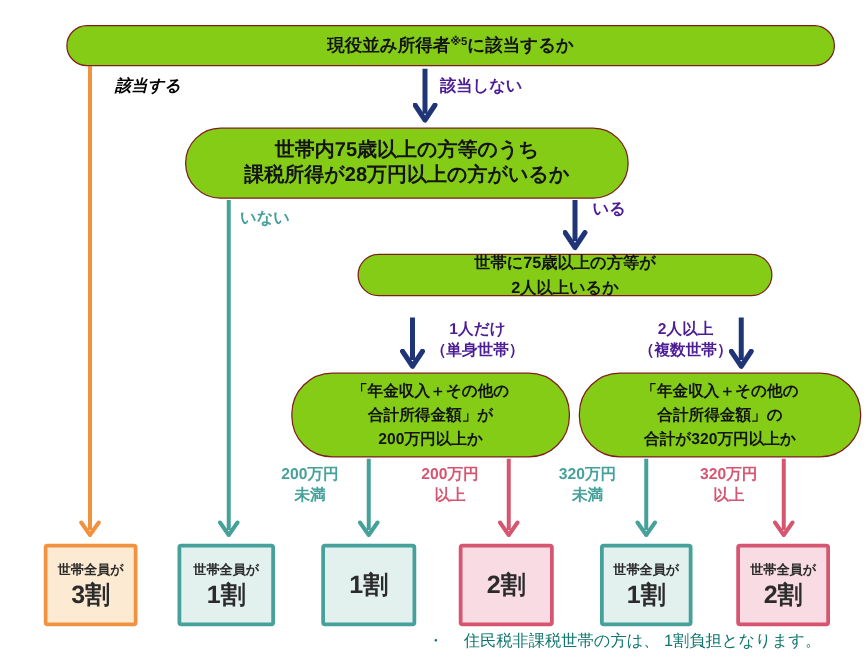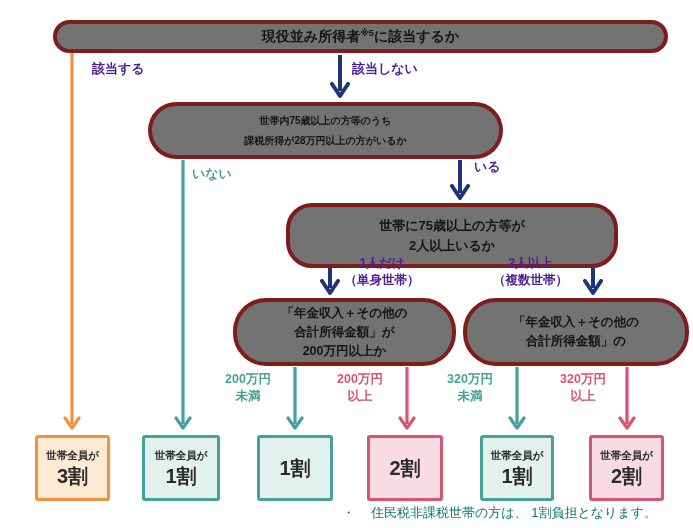--- a/index.html
+++ b/index.html
@@ -1,40 +1,40 @@
 <!DOCTYPE html>
 <html><head>
 <meta charset="utf-8">
 <style>
   html,body{margin:0;padding:0;background:#ffffff;}
   body{font-family:"Liberation Sans","DejaVu Sans",sans-serif;}
   #stage{position:relative;width:693px;height:528px;background:#ffffff;overflow:hidden;}
   #arrows{position:absolute;left:0;top:0;z-index:1;}
 
   
-  .node{position:absolute;z-index:2;box-sizing:border-box;background:#737373;border:4px solid #7f1d1d;
+  .node{position:absolute;z-index:2;box-sizing:border-box;background:#84cc16;border:1px solid #7f1d1d;
         display:flex;flex-direction:column;align-items:center;justify-content:center;
         color:#141414;font-weight:bold;text-align:center;}
   #q1{left:53px;top:20px;width:615px;height:33px;border-radius:17px;font-size:14px;}
-  #q2{left:148px;top:102px;width:355px;height:57px;border-radius:29px;font-size:10px;line-height:20px;}
-  #q3{left:286px;top:203px;width:332px;height:65px;border-radius:26px;font-size:13px;line-height:20px;}
+  #q2{left:148px;top:102px;width:355px;height:57px;border-radius:29px;font-size:16px;line-height:20px;}
+  #q3{left:286px;top:203px;width:332px;height:34px;border-radius:26px;font-size:13px;line-height:20px;}
   #q4{left:233px;top:298px;width:223px;height:68px;border-radius:33px;font-size:12.5px;line-height:19px;}
   #q5{left:463px;top:298px;width:226px;height:68px;border-radius:33px;font-size:12.5px;line-height:19px;}
   .sup{font-size:9px;vertical-align:5px;font-weight:bold;}
 
   
   .blabel{position:absolute;z-index:2;font-weight:bold;font-size:13px;line-height:16px;white-space:nowrap;}
   .blabel.center{text-align:center;white-space:normal;font-size:12.5px;line-height:17px;}
-  .c-orange{color:#4c1d95;} .c-navy{color:#4c1d95;} .c-teal{color:#45A19A;} .c-pink{color:#D65570;}
+  .c-orange{color:#000000;font-style:italic;} .c-navy{color:#4c1d95;} .c-teal{color:#45A19A;} .c-pink{color:#D65570;}
   #lb-q1yes{left:92px;top:61px;}
   #lb-q1no{left:352px;top:61px;}
   #lb-q2no{left:192px;top:166px;font-family:Liberation Serif, serif;}
   #lb-q2yes{left:474px;top:159px;}
   #lb-one{left:337px;top:255px;width:90px;}
-  #lb-two{left:483px;top:255px;width:95px;}
+  #lb-two{left:501px;top:255px;width:95px;}
   #lb-u200{left:212px;top:371px;width:72px;}
   #lb-o200{left:324px;top:371px;width:72px;}
   #lb-u320{left:434px;top:371px;width:72px;}
   #lb-o320{left:547px;top:371px;width:72px;}
 
   
   .result{position:absolute;z-index:2;box-sizing:border-box;border-radius:3px;
           display:flex;flex-direction:column;align-items:center;justify-content:center;
           text-align:center;color:#2b2b2b;font-weight:bold;}
   .r-orange{border:3px solid #F0923F;background:#FCEAD2;}
@@ -104,20 +104,21 @@
 
   <div class="node" id="q4">
     <div>「年金収入＋その他の</div>
     <div>合計所得金額」が</div>
     <div>200万円以上か</div>
   </div>
 
   <div class="node" id="q5">
     <div>「年金収入＋その他の</div>
     <div>合計所得金額」の</div>
+    <div>合計が320万円以上か</div>
   </div>
 
   <div class="blabel c-orange" id="lb-q1yes">該当する</div>
   <div class="blabel c-navy" id="lb-q1no">該当しない</div>
   <div class="blabel c-teal" id="lb-q2no">いない</div>
   <div class="blabel c-navy" id="lb-q2yes">いる</div>
 
   <div class="blabel c-navy center" id="lb-one">
     <div>1人だけ</div>
     <div>（単身世帯）</div>

